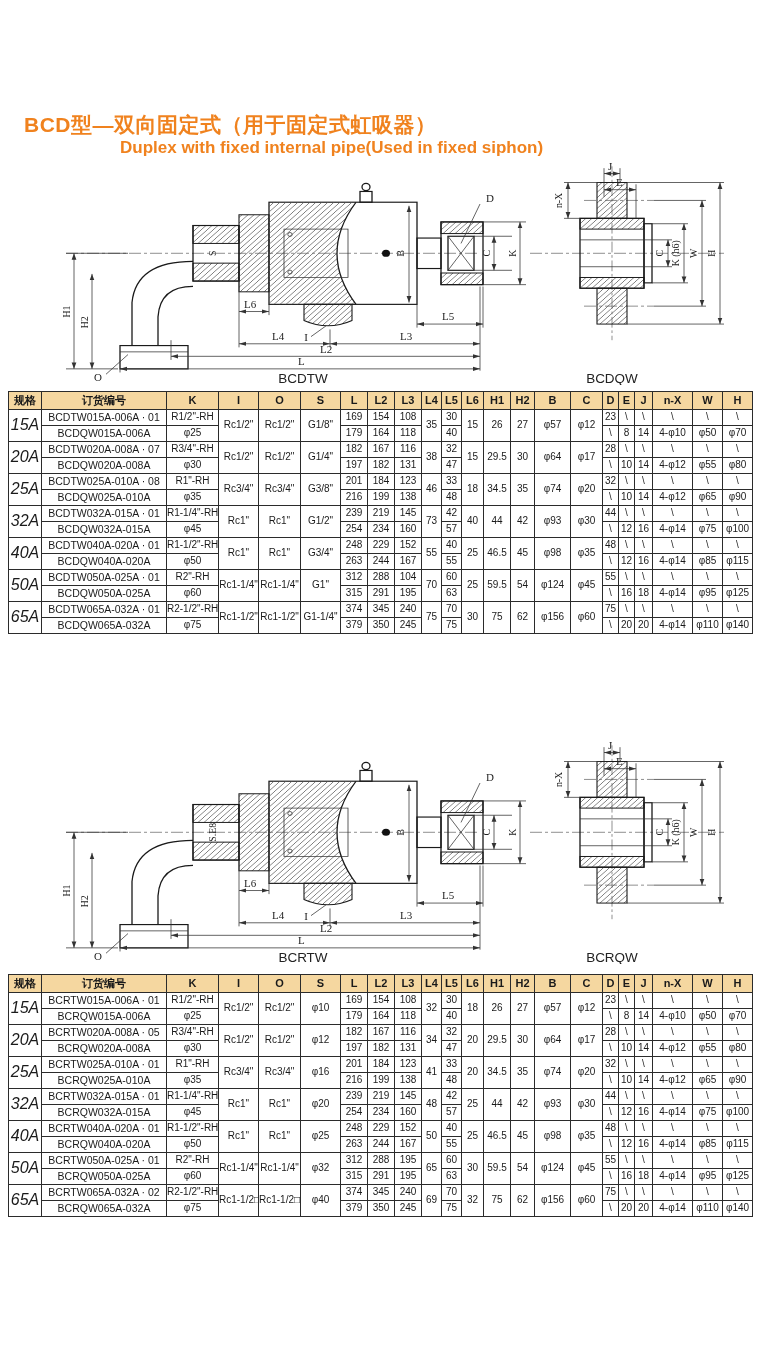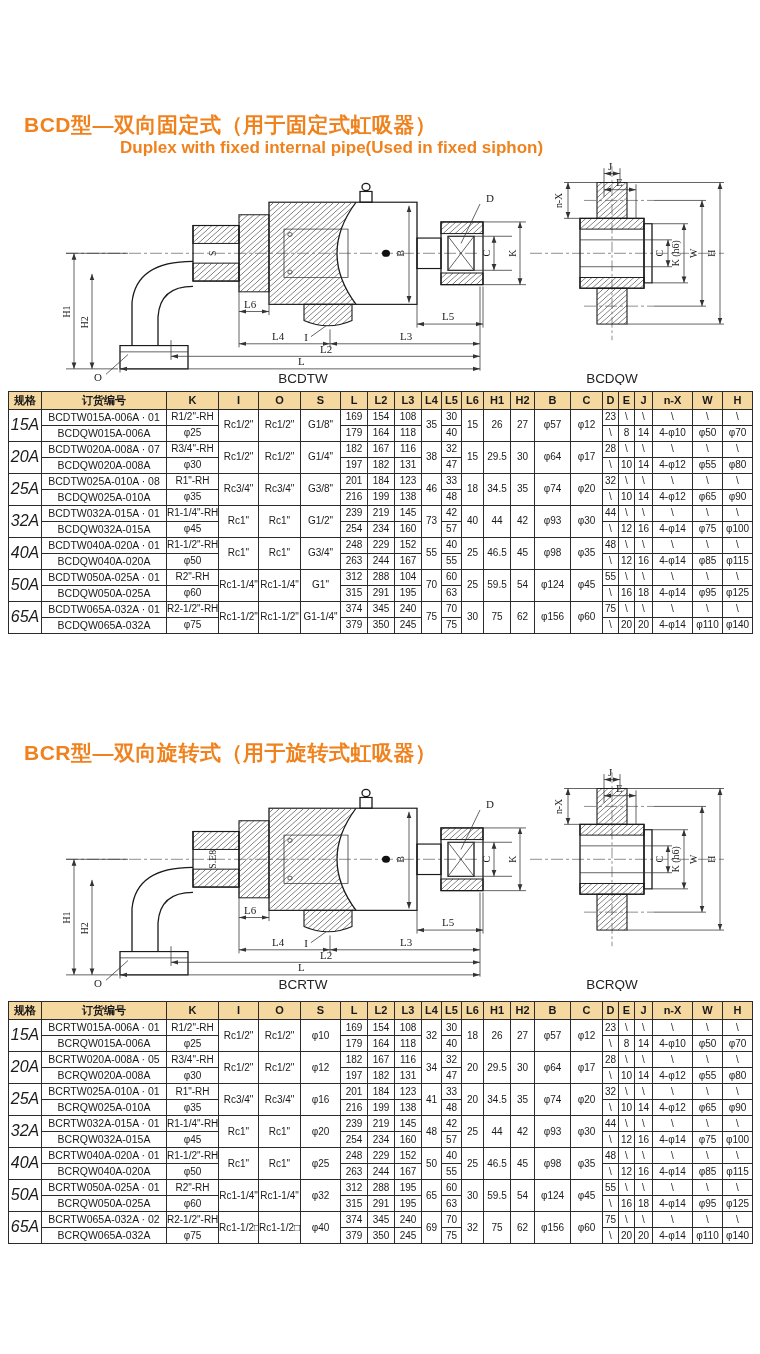--- a/index.html
+++ b/index.html
@@ -486,21 +486,20 @@
           <td>20</td>
           <td>4-φ14</td>
           <td>φ110</td>
           <td>φ140</td>
         </tr>
       </tbody>
     </table>
 </div>
 
 <div class="section second">
-  <h1 class="sec-title">BCR型—双向旋转式（用于旋转式虹吸器）</h1>
 
   <svg class="drawing" width="744" height="224" viewBox="0 0 744 250" preserveAspectRatio="none">
     <defs>
       <pattern id="h1p" width="6" height="6" patternUnits="userSpaceOnUse">
           <path d="M0 6 L6 0" stroke="#555" stroke-width="0.8"></path>
         </pattern>
       <marker id="a1" markerWidth="10" markerHeight="8" refX="9" refY="4" orient="auto-start-reverse">
           <path d="M0,1 L9,4 L0,7 Z" fill="#333"></path>
         </marker>
     </defs>

